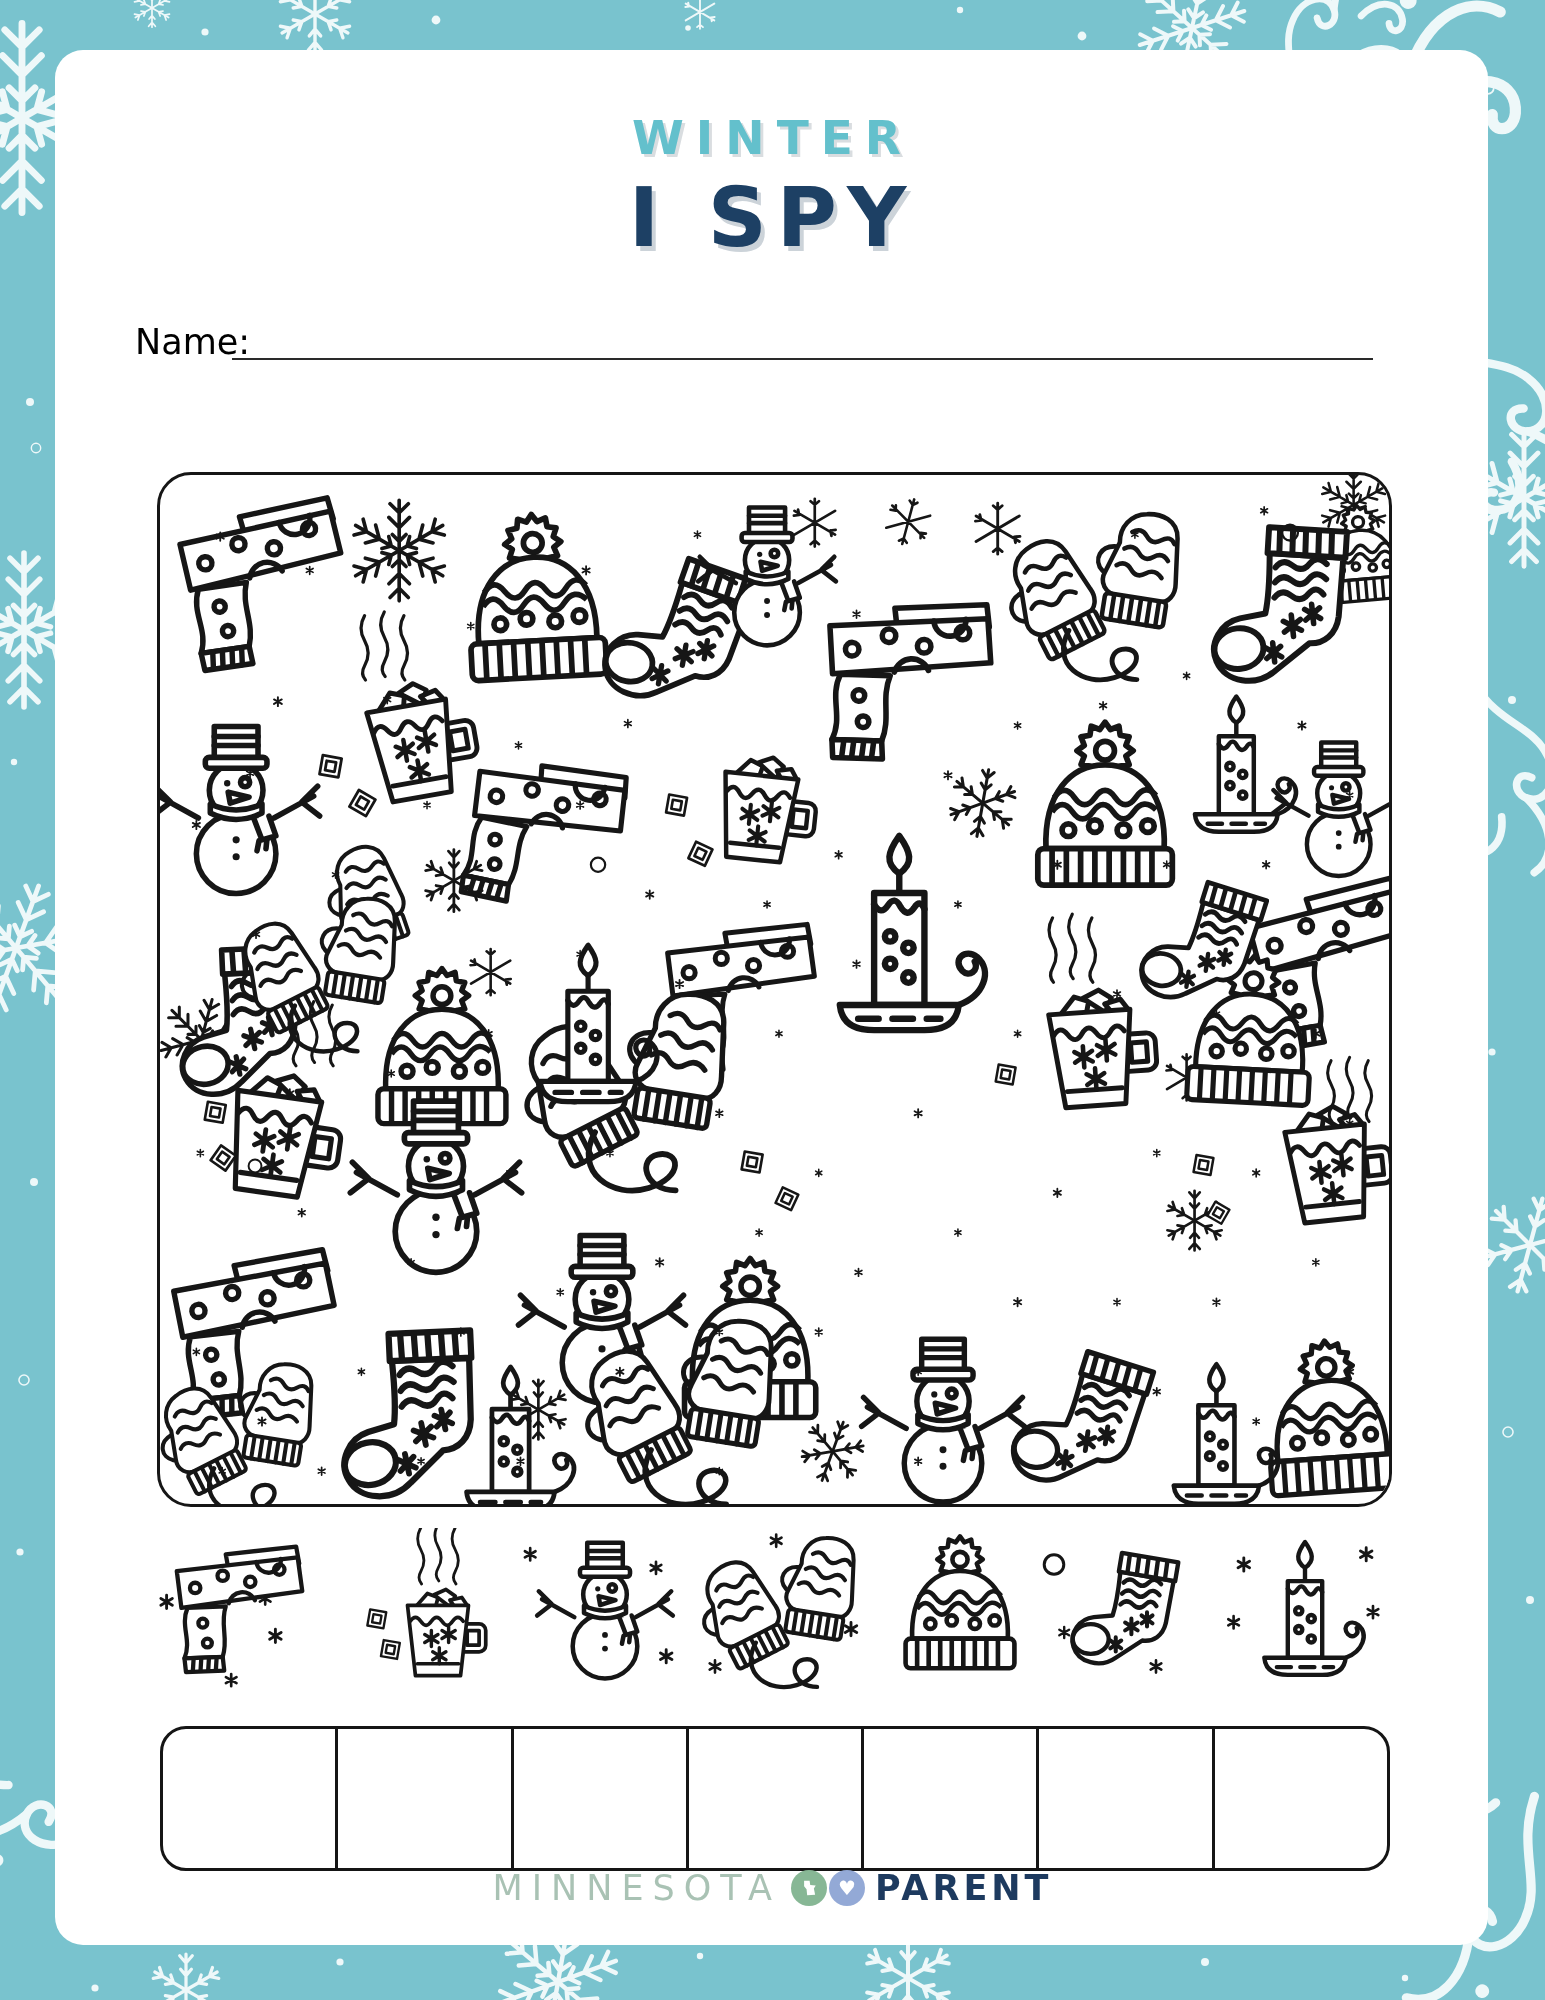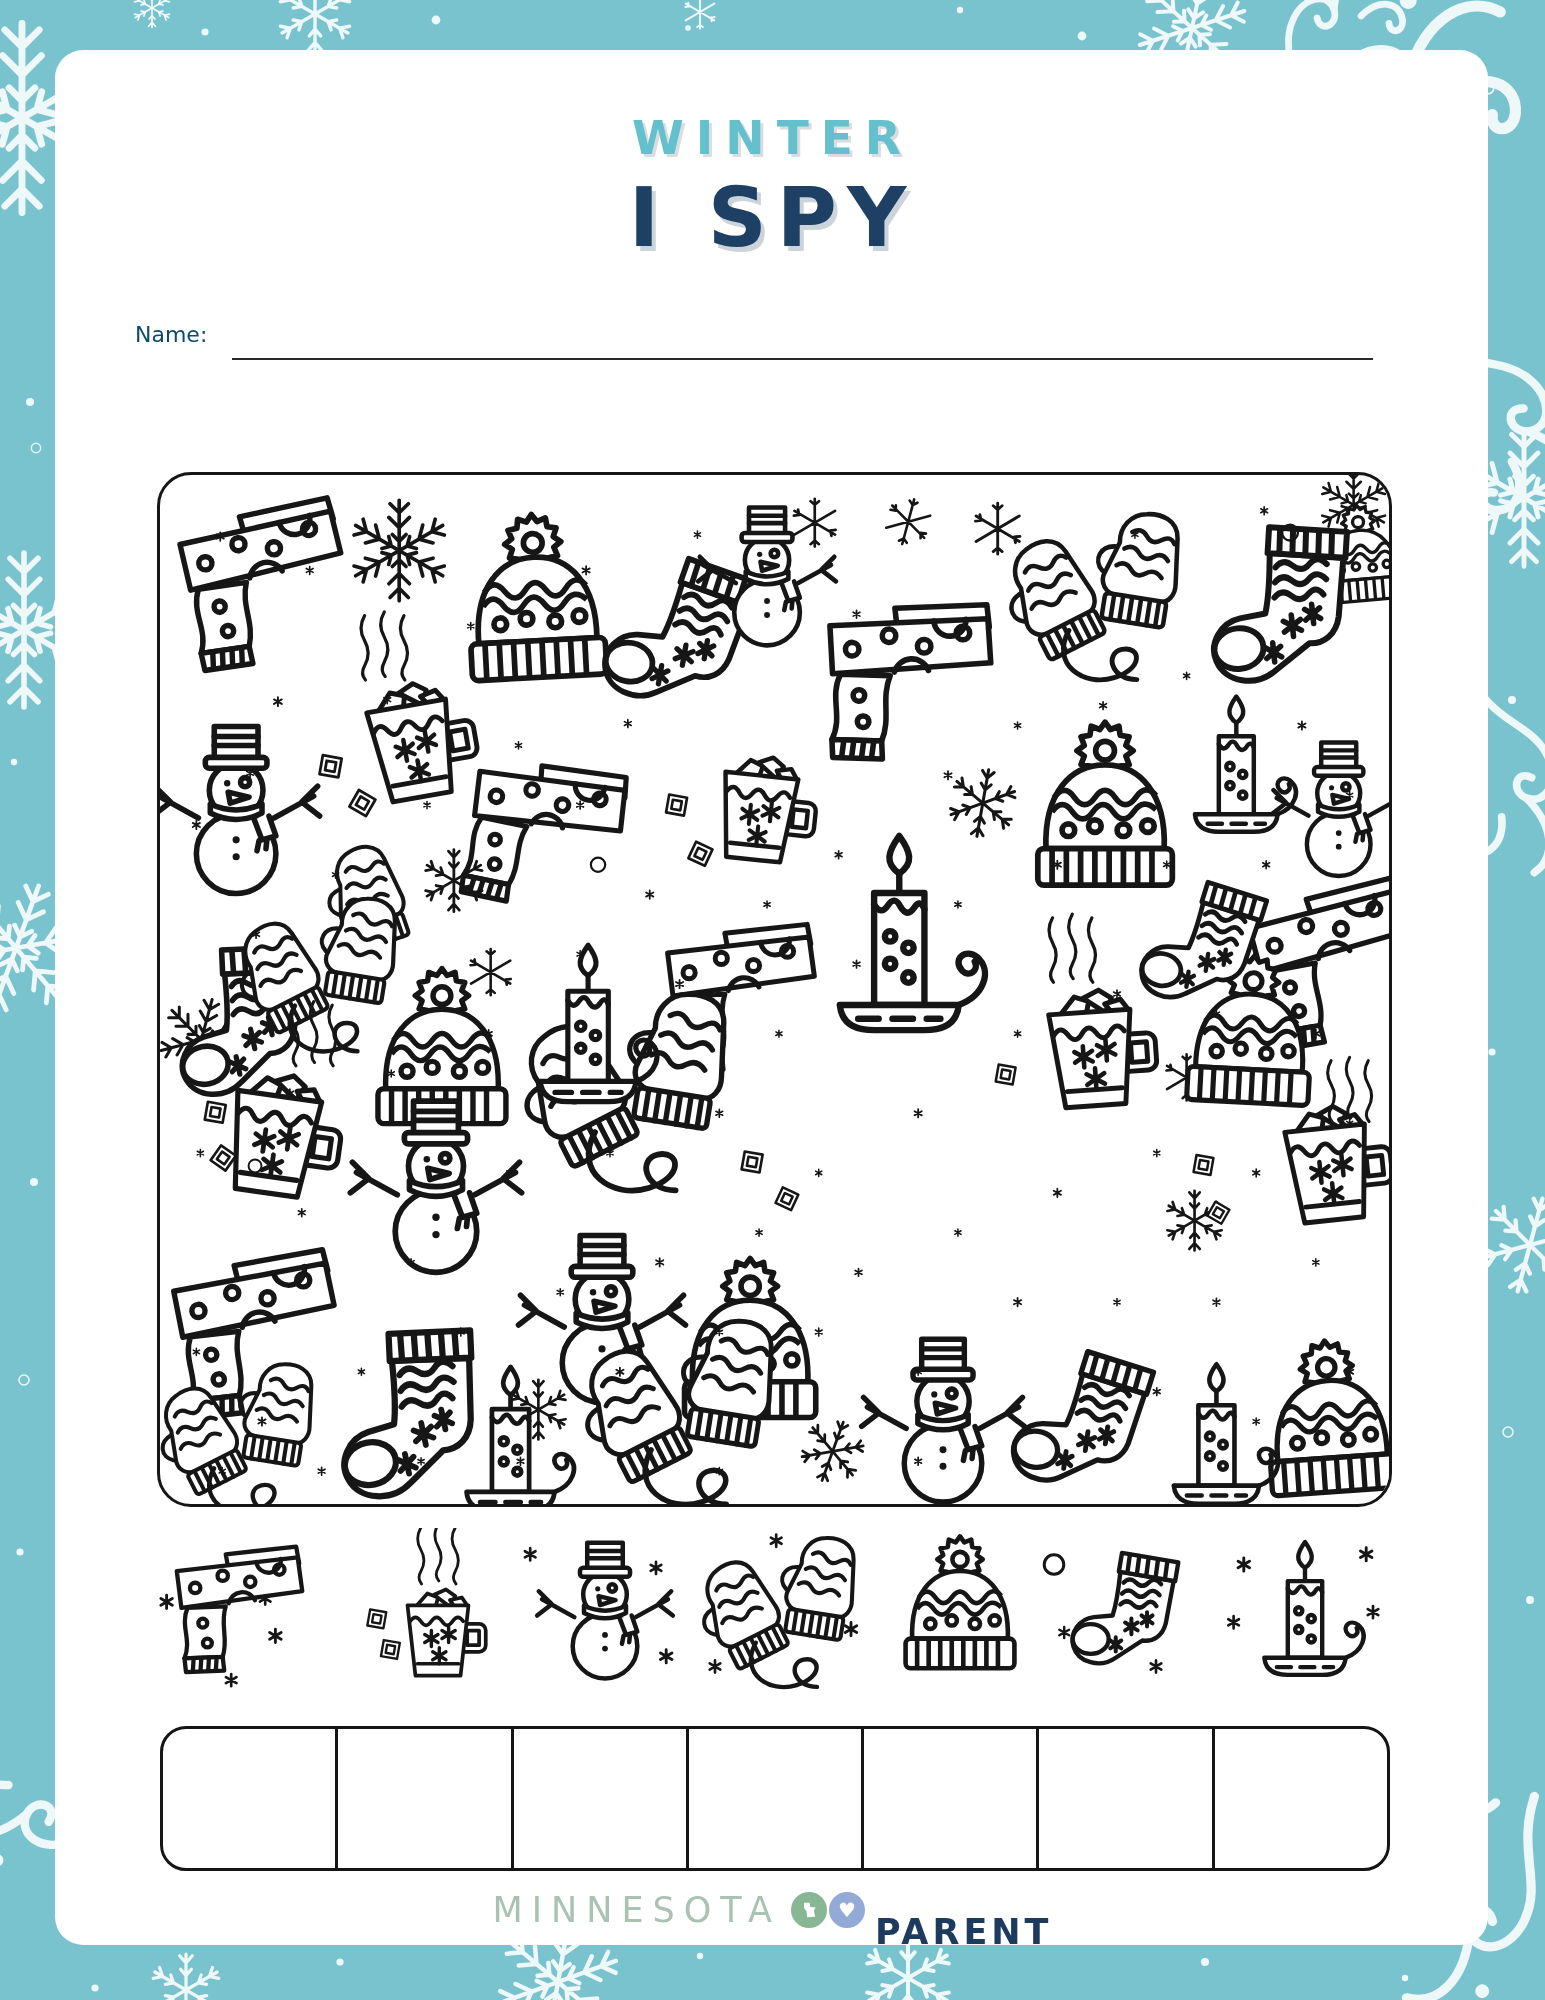--- a/index.html
+++ b/index.html
@@ -4,35 +4,35 @@
 <style>
   html,body{margin:0;padding:0;}
   .page{position:relative;width:1545px;height:2000px;background:#79c3ce;overflow:hidden;
         font-family:"DejaVu Sans",sans-serif;}
   .border-decor{position:absolute;left:0;top:0;width:1545px;height:2000px;color:#eef8f9;pointer-events:none;}
   .card{position:absolute;left:55px;top:50px;width:1433px;height:1895px;background:#ffffff;border-radius:28px;}
   .title-winter{position:absolute;top:110px;left:0;width:100%;text-align:center;
      font-size:47px;font-weight:bold;letter-spacing:12px;color:#63c0cc;text-shadow:3px 3px 0 #d9dde0;}
   .title-ispy{position:absolute;top:158px;left:0;width:100%;text-align:center;
      font-size:82px;font-weight:bold;letter-spacing:10px;color:#1d4064;text-shadow:4px 5px 0 #ccd3d9;margin-top:12px;}
-  .name-label{position:absolute;left:135px;top:322px;font-size:22px;color:#0c4a6e;}
+  .name-label{position:absolute;left:135px;top:322px;font-size:35px;color:#000000;}
   .name-line{position:absolute;left:232px;top:318px;width:1141px;height:40px;border-bottom:2px solid #2a2a2a;}
   .instructions{position:absolute;left:130px;top:392px;font-size:28px;color:#101010;font-weight:500;letter-spacing:0.2px;}
   .puzzle-box{position:absolute;left:157px;top:472px;width:1235px;height:1035px;border:3px solid #161616;
      border-radius:34px;box-sizing:border-box;overflow:hidden;background:#fff;}
   .puzzle-box svg{display:block;color:#161616;}
   .key-row{position:absolute;left:0;top:1528px;width:1545px;height:180px;}
   .key-slot{position:absolute;width:170px;height:175px;color:#161616;}
   .answer-row{position:absolute;left:160px;top:1726px;width:1230px;height:145px;border:3px solid #151515;
      border-radius:26px;display:flex;overflow:hidden;box-sizing:border-box;background:#fff;}
   .answer-cell{flex:1;border-right:3px solid #151515;}
   .answer-cell:last-child{border-right:none;}
   .footer{position:absolute;left:0;top:1868px;width:100%;display:flex;align-items:center;justify-content:center;gap:10px;}
   .brand-left{font-size:35px;font-weight:400;letter-spacing:9px;color:#a9c2b4;}
-  .brand-right{font-size:35px;font-weight:bold;letter-spacing:4px;color:#1d3a5f;margin-top:44px;}
+  .brand-right{font-size:35px;font-weight:bold;letter-spacing:4px;color:#1d3a5f;}
   .logo-circle{width:36px;height:36px;border-radius:50%;display:flex;align-items:center;justify-content:center;}
   .logo-circle.green{background:#87b795;margin-right:-8px;}
   .logo-circle.blue{background:#93a9d6;color:#ffffff;font-size:20px;}
 </style>
 </head>
 <body>
 
 <svg width="0" height="0" style="position:absolute">
 <defs>
   <g id="sym-spark" stroke="currentColor" fill="none" stroke-width="13" stroke-linecap="round">

